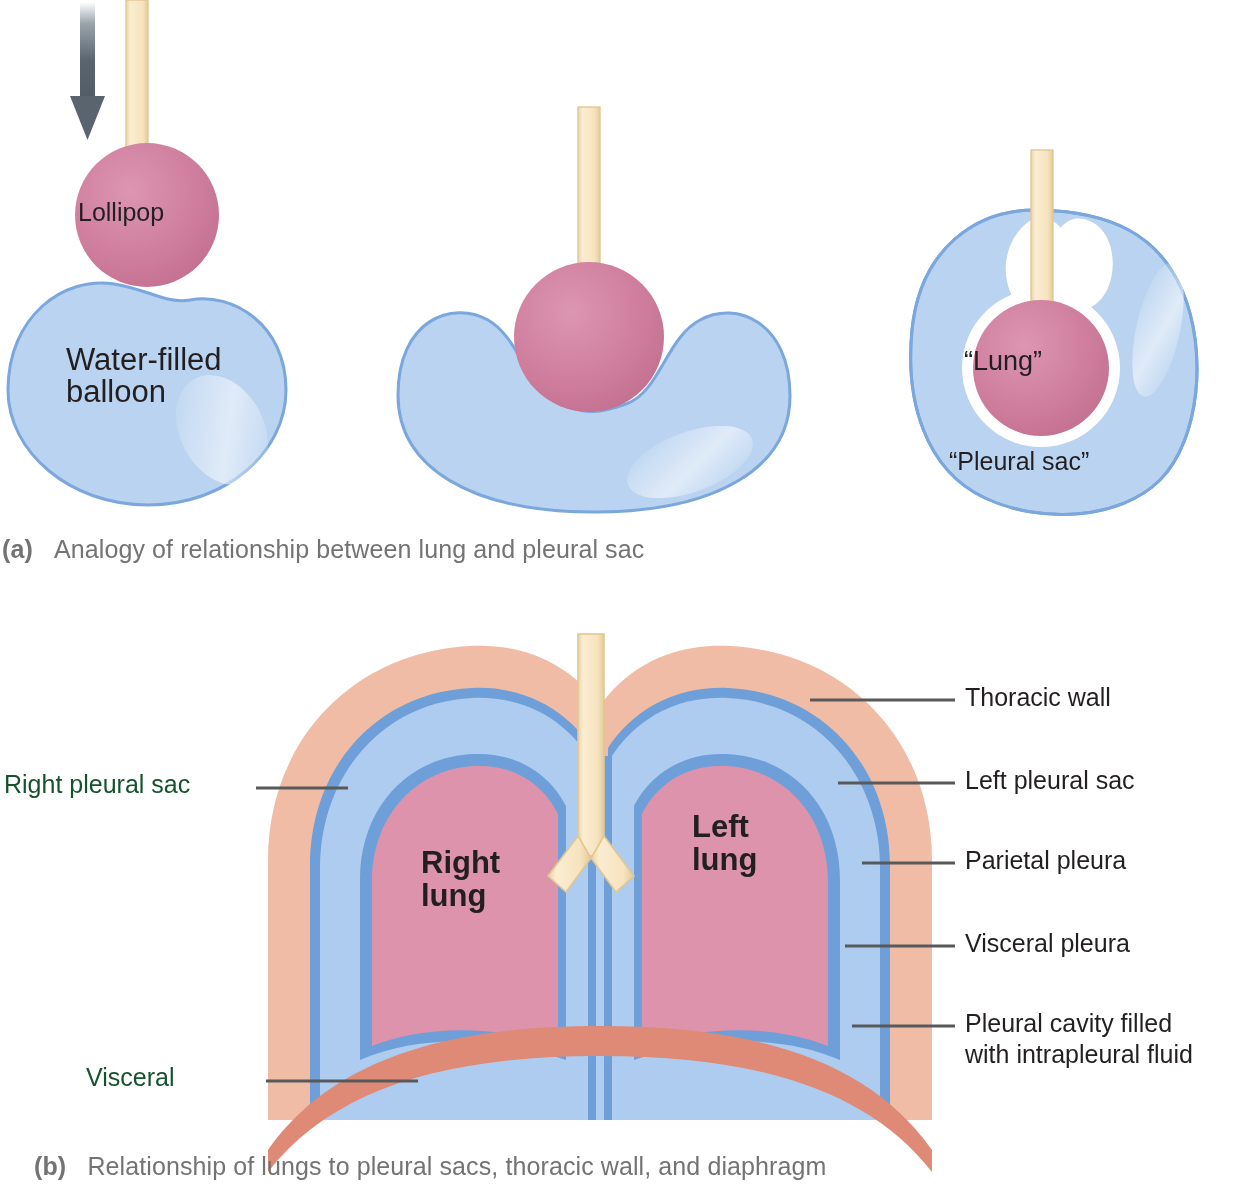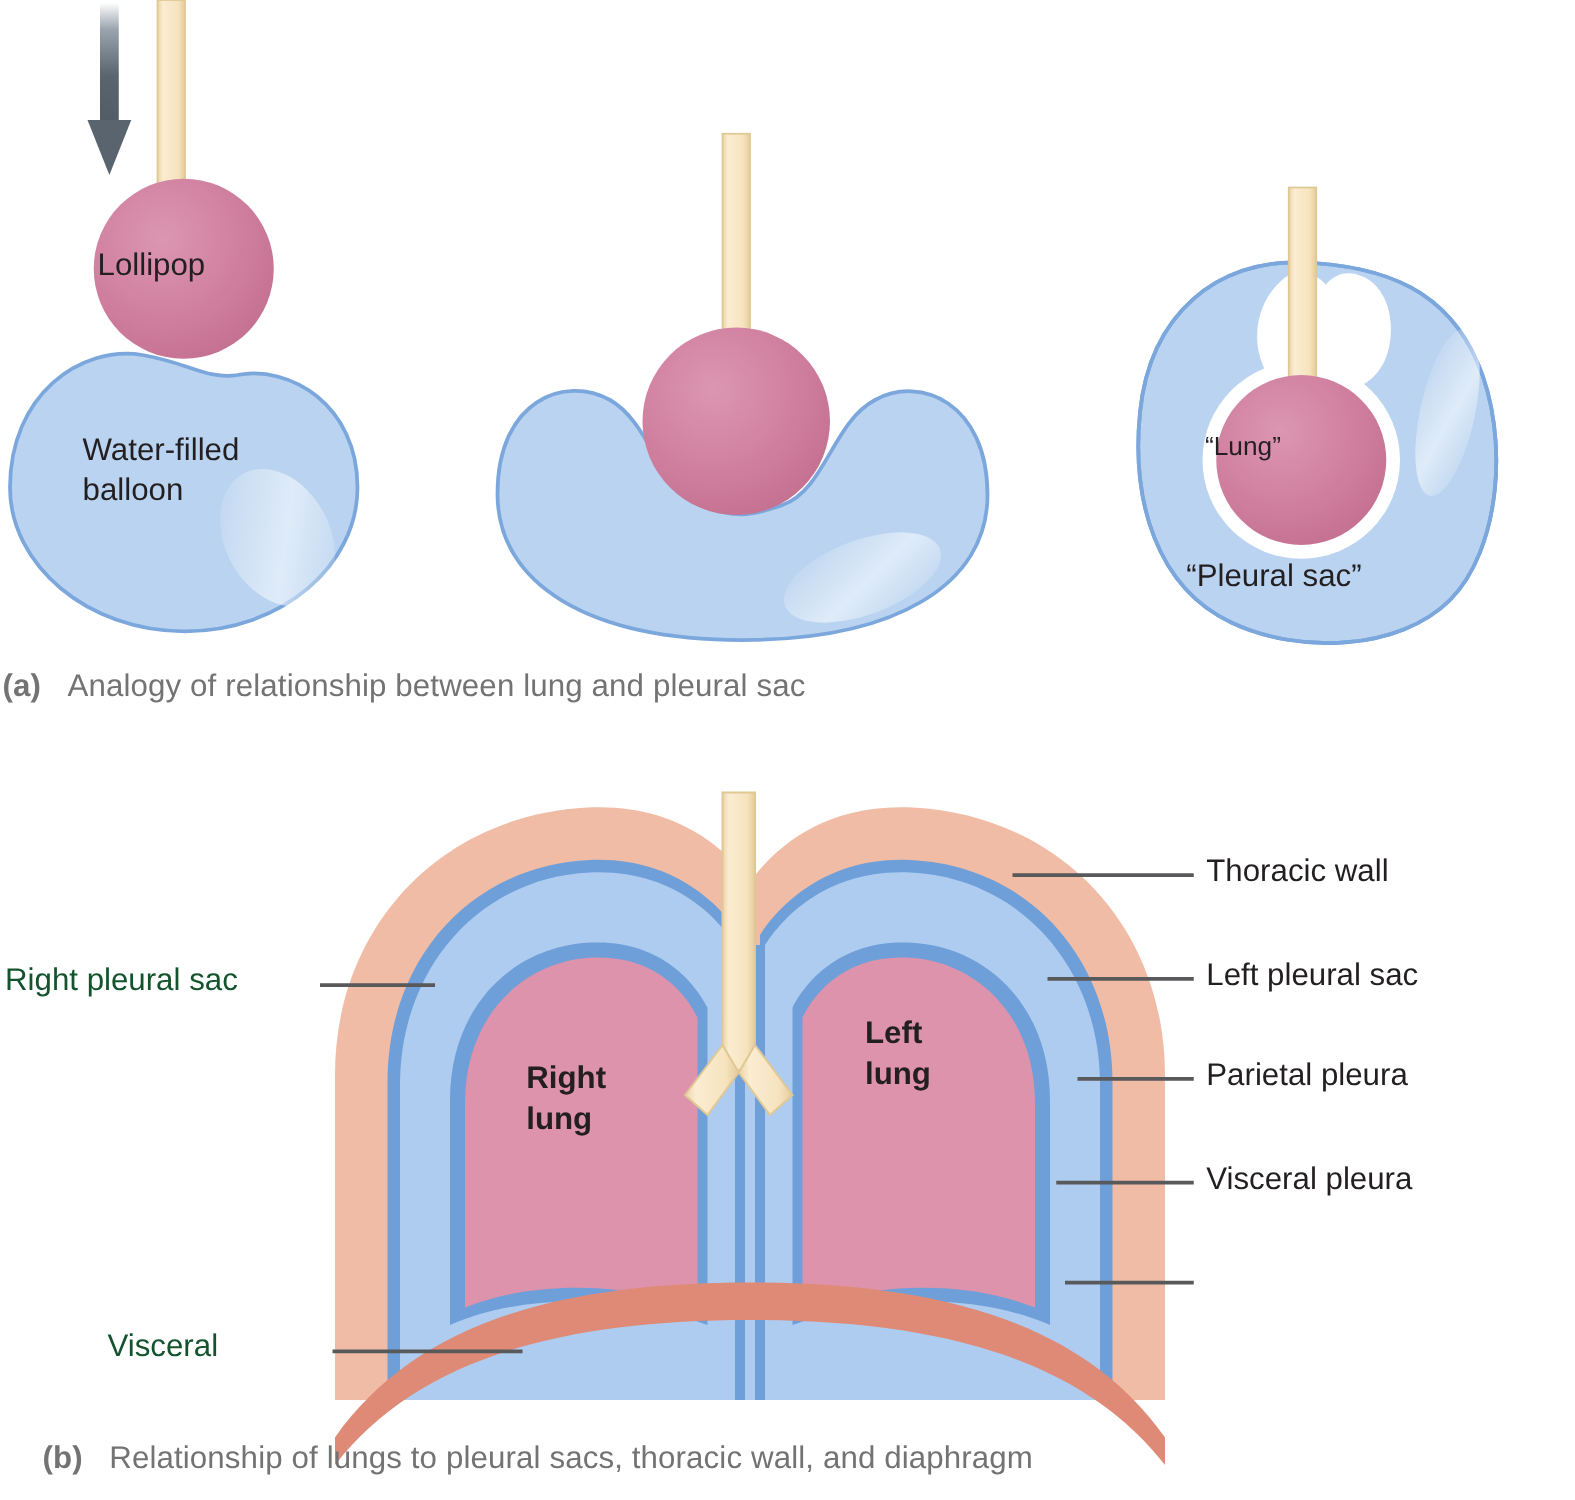--- a/index.html
+++ b/index.html
@@ -23,31 +23,31 @@
     white-space:nowrap;
   }
   .caption .tag{font-weight:bold;}
   .caption .txt{font-weight:normal;}
   #caption-a{left:2px;top:535px;}
   #caption-b{left:2px;top:1152px;margin-left:32px;}
 
   
   .fig-label{
     position:absolute;
-    font-size:25px;
+    font-size:31px;
     color:#231f20;
     white-space:nowrap;
     font-weight:normal;
   }
   .fig-label.bold{font-weight:bold;}
 
   
   #lbl-lollipop{left:78px;top:198px;font-size:25px;}
   #lbl-balloon{left:66px;top:344px;line-height:32px;white-space:normal;width:210px;}
-  #lbl-quote-lung{left:964px;top:346px;font-size:21px;}
+  #lbl-quote-lung{left:964px;top:346px;font-size:27px;}
   #lbl-quote-pleural{left:949px;top:447px;font-size:25px;}
 
   
   #lbl-right-lung{left:421px;top:846px;line-height:33px;white-space:normal;width:110px;font-weight:bold;}
   #lbl-left-lung{left:692px;top:810px;line-height:33px;white-space:normal;width:100px;font-weight:bold;}
 
   
   .callout-r{position:absolute;font-size:25px;line-height:31px;color:#231f20;}
   #lbl-thoracic-wall{left:965px;top:682px;}
   #lbl-left-pleural-sac{left:965px;top:765px;}
@@ -281,20 +281,24 @@
   </div>
 
   <div class="callout-r" id="lbl-thoracic-wall">Thoracic wall</div>
 
   <div class="callout-r" id="lbl-left-pleural-sac">Left pleural sac</div>
 
   <div class="callout-r" id="lbl-parietal-pleura">Parietal pleura</div>
 
   <div class="callout-r" id="lbl-visceral-pleura">Visceral pleura</div>
 
+  <div class="callout-r" id="lbl-pleural-cavity">
+    <span>Pleural cavity filled</span><br>
+    <span>with intrapleural fluid</span>
+  </div>
 
   <div class="callout-l" id="lbl-right-pleural-sac">Right pleural sac</div>
 
   <div class="callout-l" id="lbl-diaphragm">Visceral</div>
 
   <div class="caption" id="caption-b">
     <span class="tag">(b)</span>
     &nbsp;&nbsp;<span class="txt">Relationship of lungs to pleural sacs, thoracic wall, and diaphragm</span>
   </div>
 

